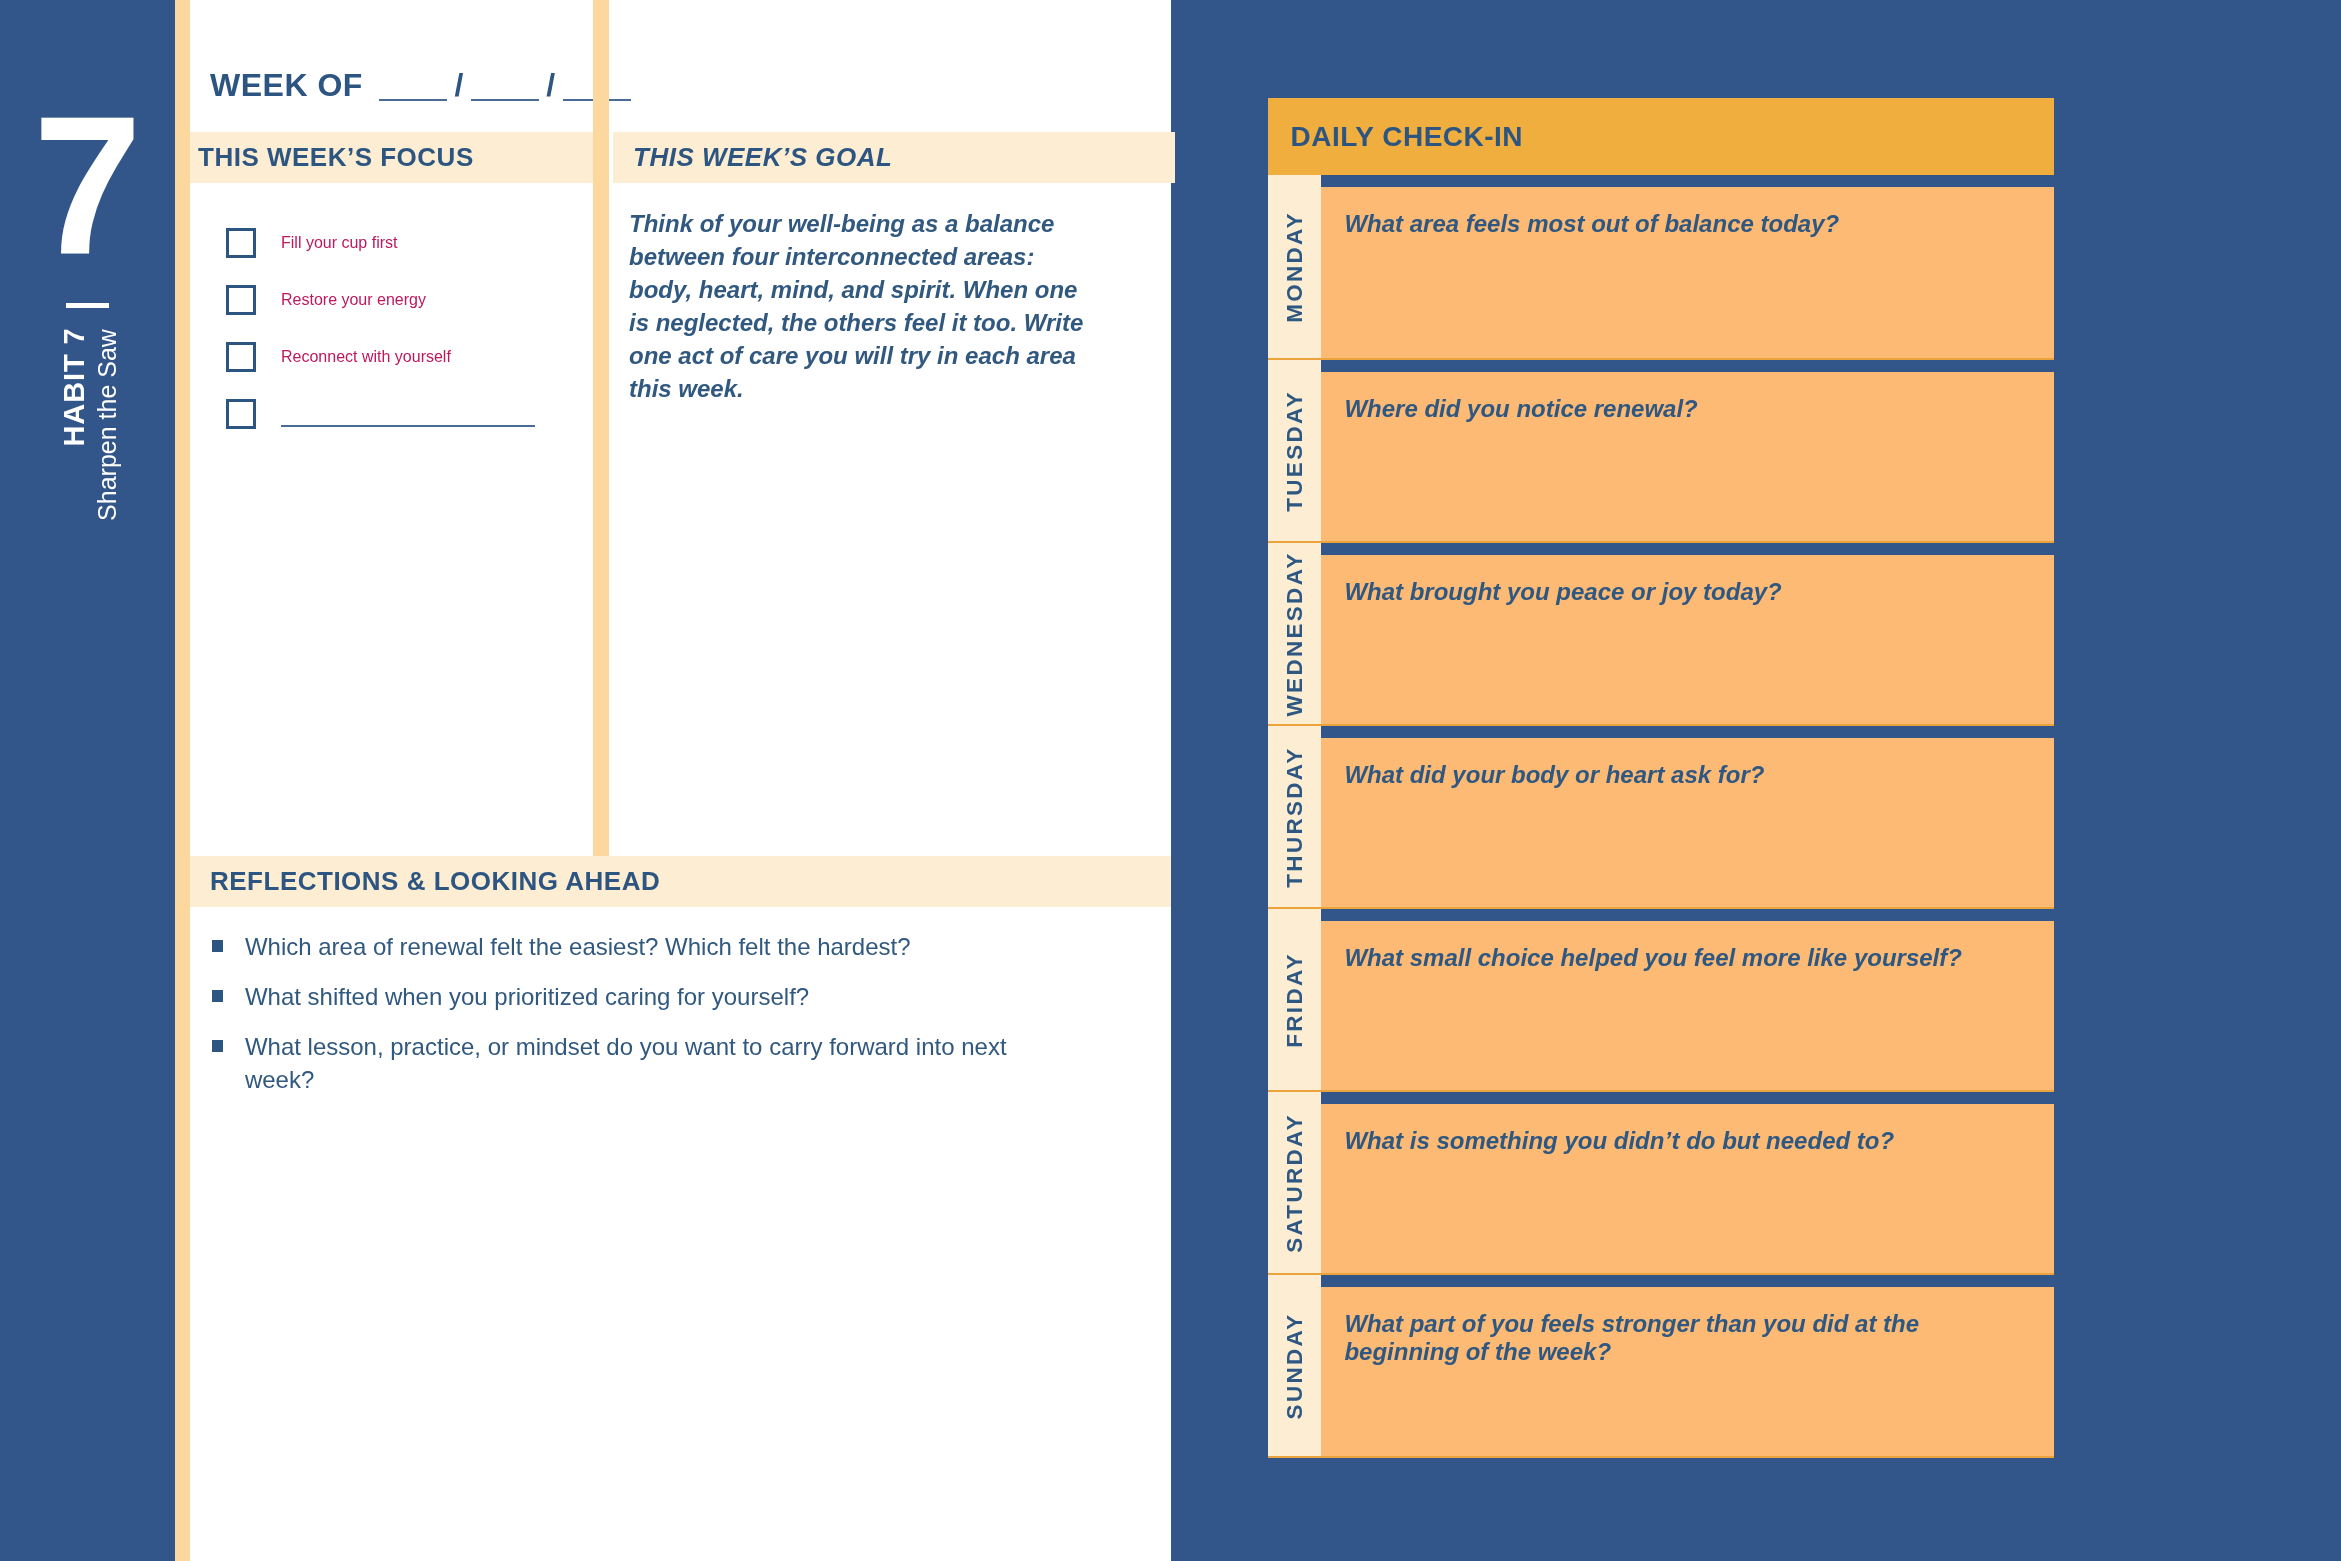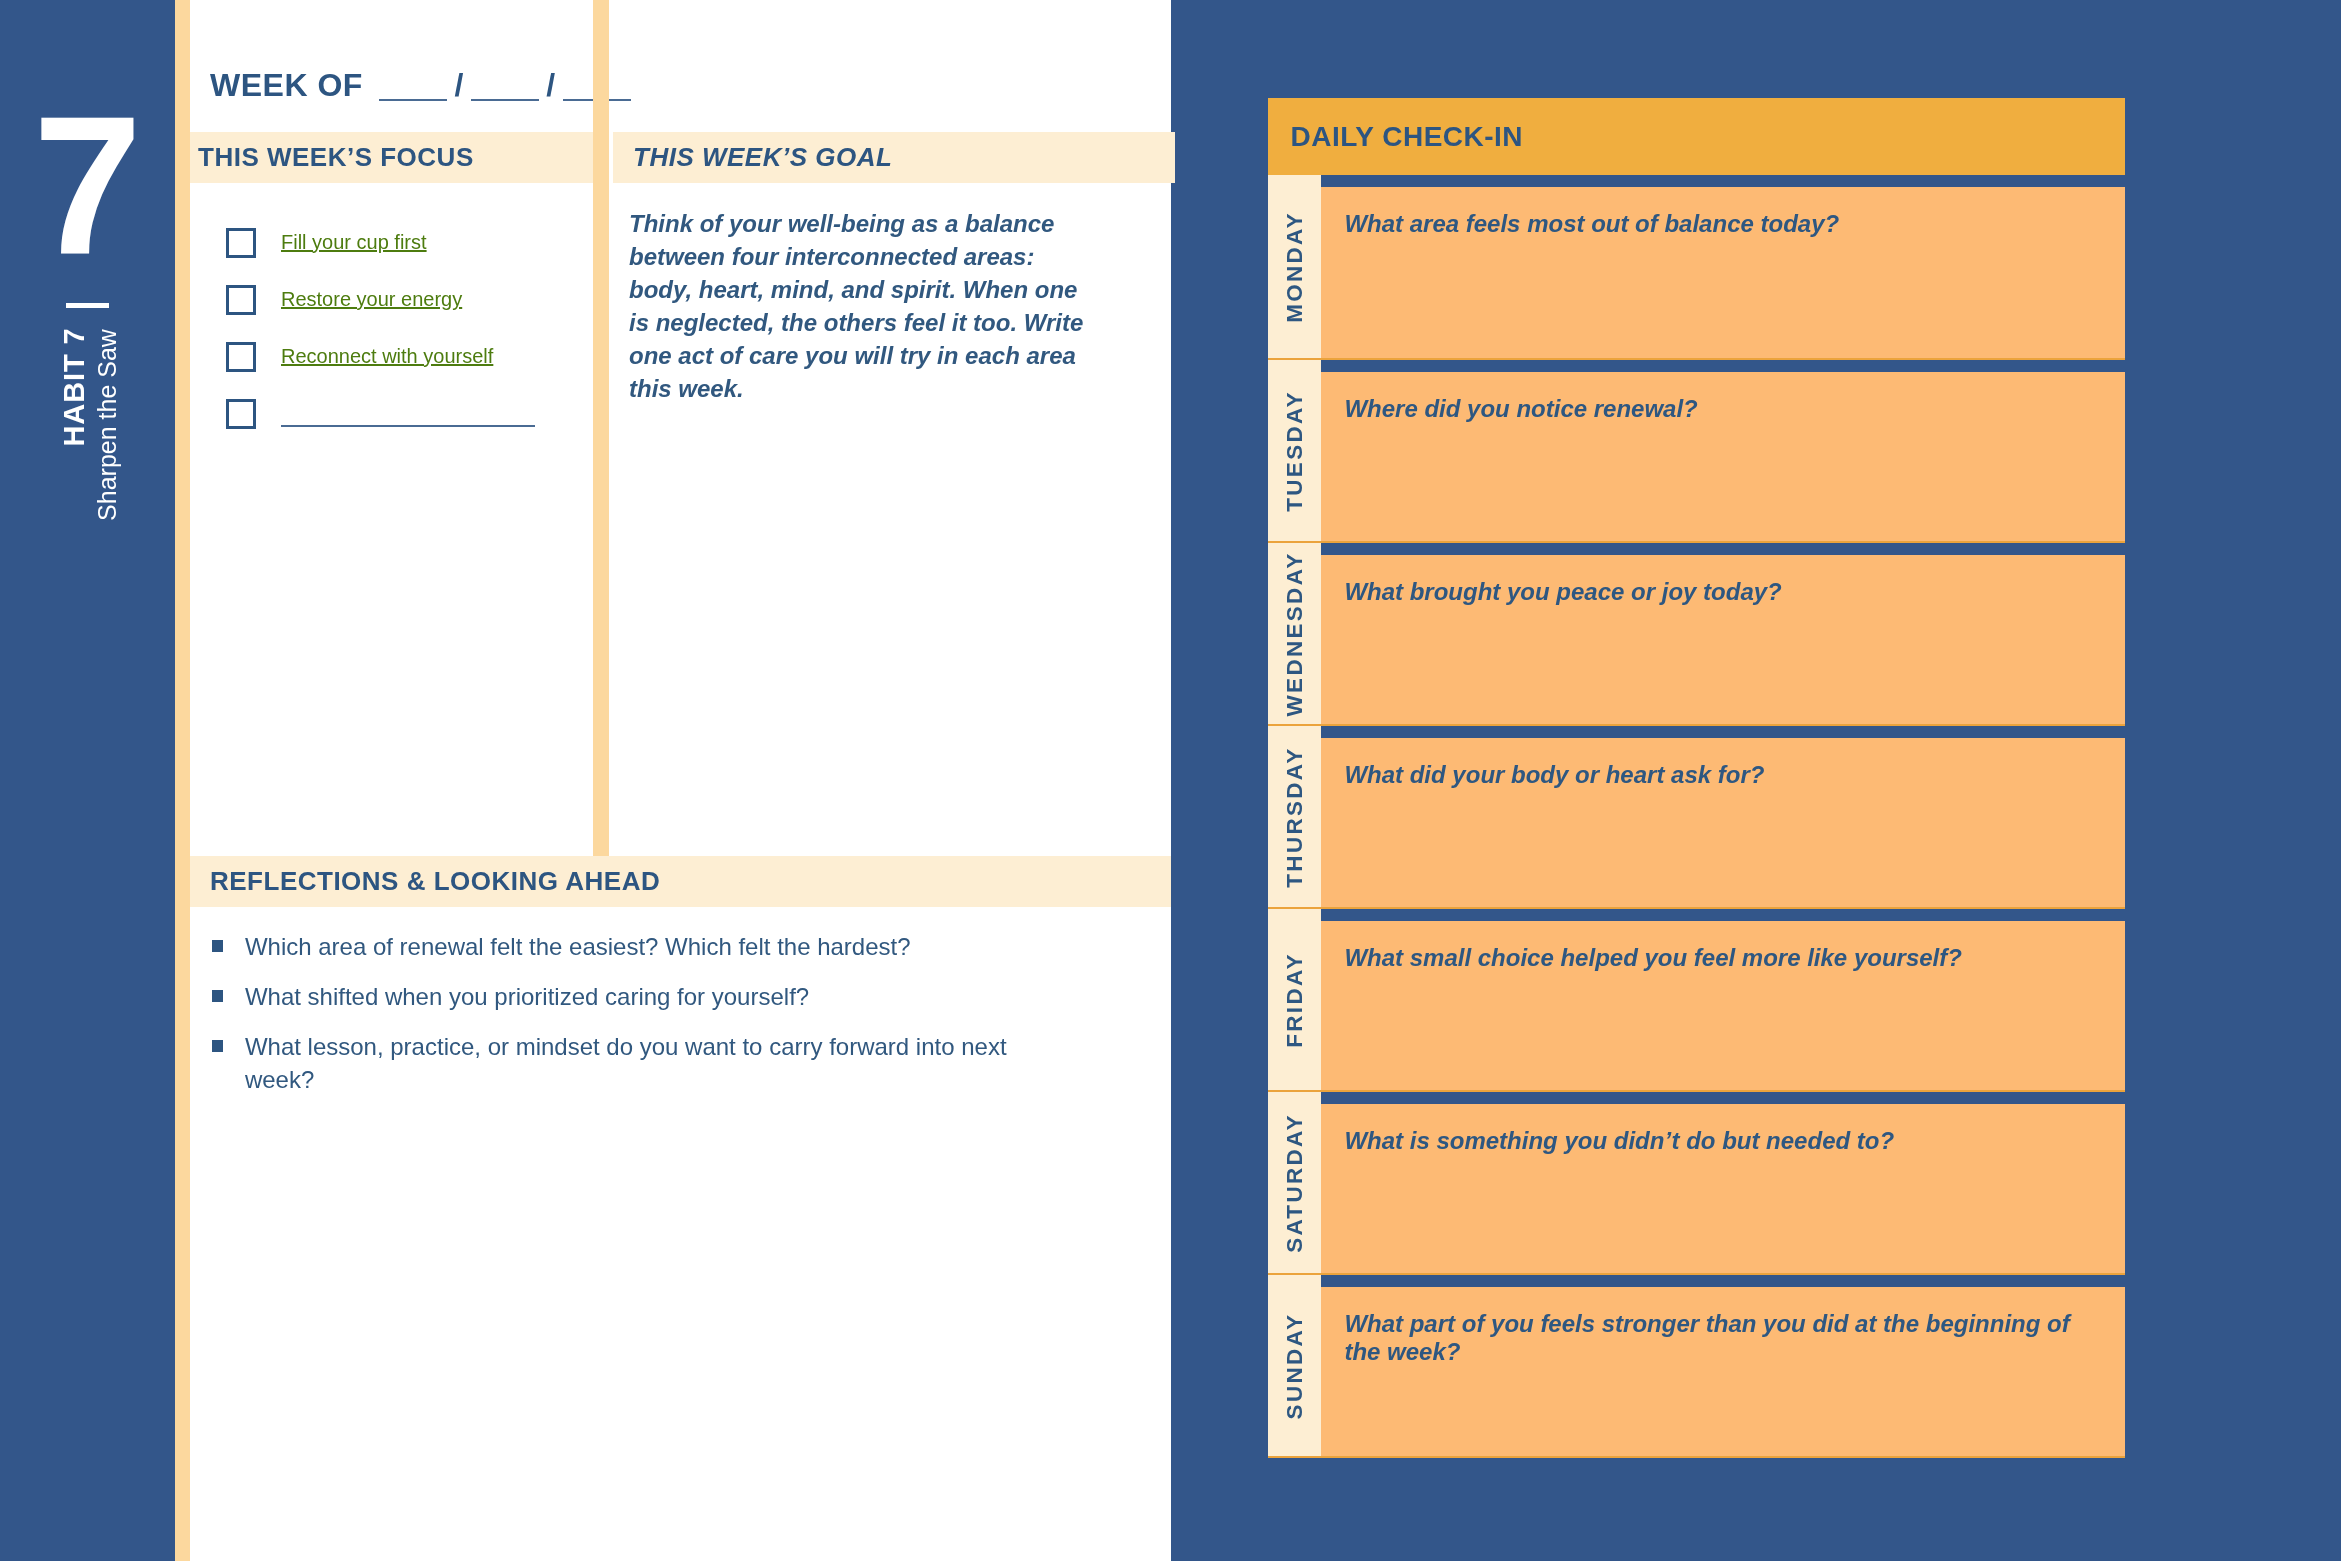--- a/index.html
+++ b/index.html
@@ -50,37 +50,37 @@
   .band-reflections { left:0; top:856px; width:981px; }
 
   .col-divider { position:absolute; left:403px; top:0; width:16px; height:856px; background:#fcd89e; }
 
   .checklist { position:absolute; left:36px; top:214px; }
   .check-item { display:flex; align-items:center; height:57px; }
   .checkbox {
     width:30px; height:30px; border:3.6px solid #2d5581;
     background:#ffffff; margin-right:25px; flex:0 0 auto;
   }
-  .check-label { font-size:20px; color:#4d7c0f;text-decoration:underline; }
+  .check-label { font-size:16px; color:#be185d; }
   .write-in-line { display:inline-block; width:254px; height:27px; border-bottom:2.7px solid #4a6b93; }
 
   .goal-text {
     position:absolute; left:439px; top:207px; width:468px;
     font-size:24px; font-style:italic; font-weight:bold;
     line-height:33px; color:#31587f;
   }
 
   .bullets { position:absolute; left:21.6px; top:930px; width:811px; }
   .bullet-item { display:flex; margin-bottom:17px; }
   .bullet-square { flex:0 0 auto; width:11.7px; height:11.7px; background:#2d5581; margin:10px 21.6px 0 0; }
   .bullet-text { font-size:24px; line-height:33px; color:#31587f; width:793px; }
 
   
   .daily-table {
-    position:absolute; left:1268px; top:98px; width:857px;
+    position:absolute; left:1268px; top:98px; width:786px;
     border-bottom:2.7px solid #eba33c;
   }
   .daily-header {
     height:77px; background:#f0ae3f;
     font-size:28px; font-weight:bold; letter-spacing:0.5px;
     line-height:77px; padding-left:22.5px; color:#2d5581;
   }
   .day-row { display:flex; height:183px; }
   .day-row + .day-row { border-top:2.7px solid #eba33c; }
   .day-label-cell { position:relative; width:53px; flex:0 0 auto; background:#fdeed3; }

